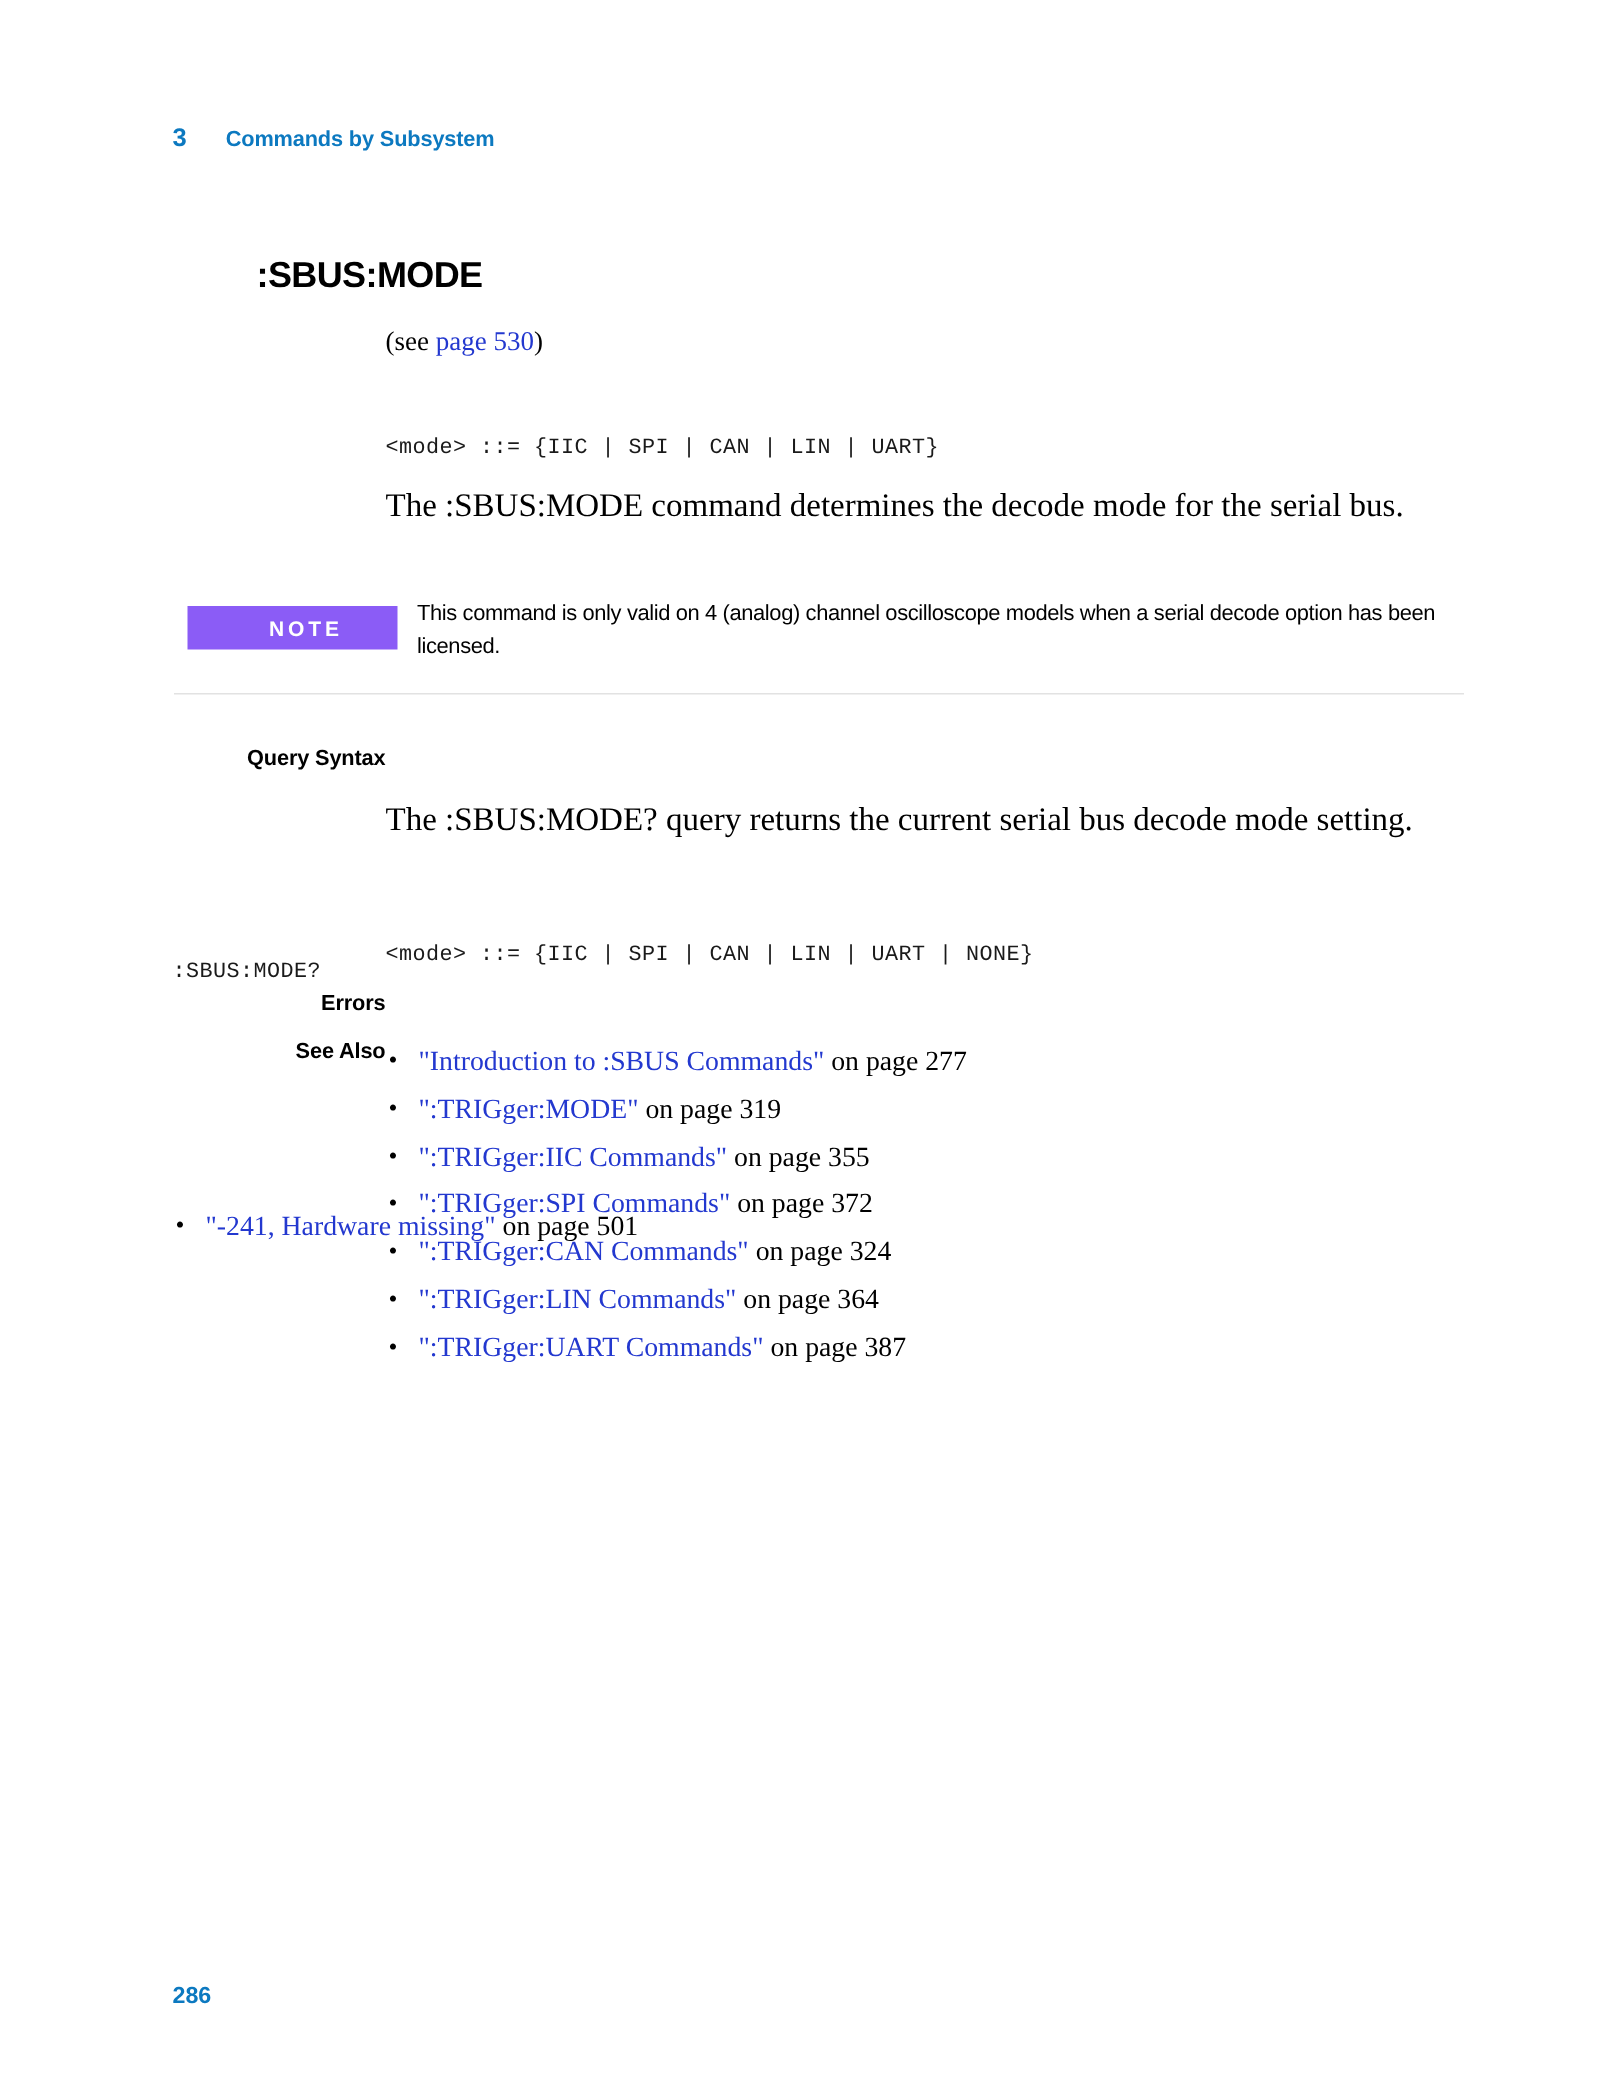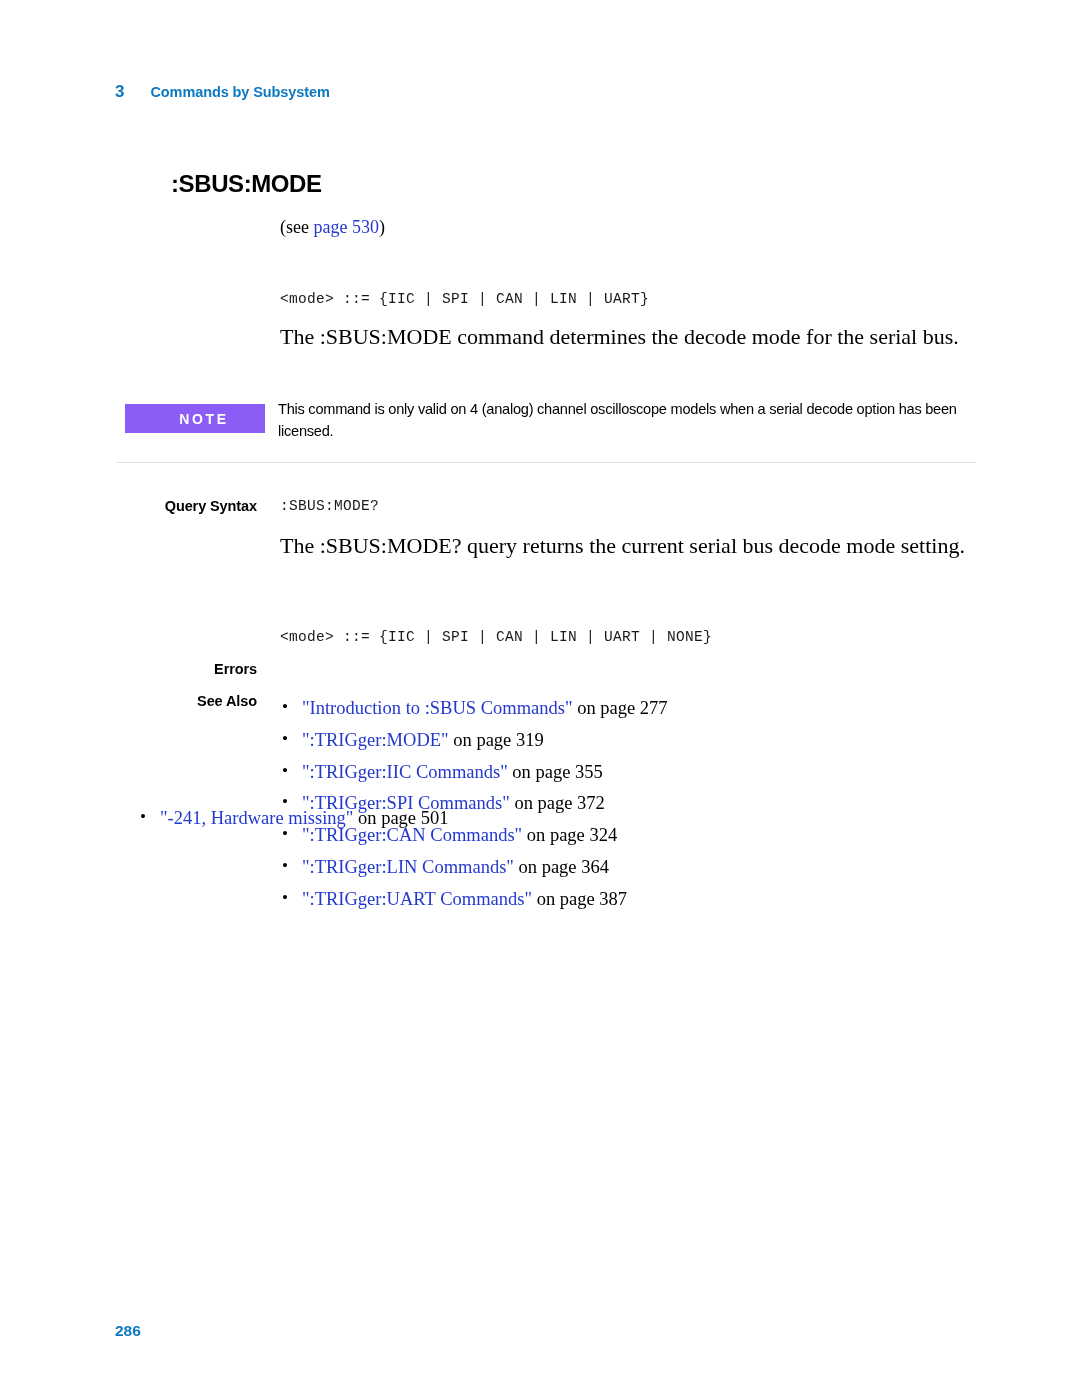--- a/index.html
+++ b/index.html
@@ -69,21 +69,20 @@
     flex: 0 0 142px;
     text-align: right;
     font-family: "Liberation Sans", sans-serif;
     font-weight: bold;
     font-size: 14.5px;
     letter-spacing: -0.1px;
     color: #000;
     line-height: 1.15;
   }
   .content {
-    margin-left: 23px;
     flex: 1 1 auto;
   }
 
   .seeref {
     font-family: "Liberation Serif", serif;
     font-size: 18px;
   }
   .link {
     color: #2338cf;
   }
@@ -211,21 +210,21 @@
 
   <div class="row" style="top: 323px;">
     <div class="label"></div>
     <div class="content para">The :SBUS:MODE command determines the decode mode for the serial bus.</div>
   </div>
 
   <div class="note-badge">NOTE</div>
   <div class="note-body">This command is only valid on 4 (analog) channel oscilloscope models when a serial decode option has been licensed.</div>
   <div class="rule"></div>
 
-  <div class="row" style="top: 498px;">
+  <div class="row" style="top: 498px; flex-direction: column;">
     <div class="label">Query Syntax</div>
     <div class="content mono">:SBUS:MODE?</div>
   </div>
 
   <div class="row" style="top: 532px;">
     <div class="label"></div>
     <div class="content para">The :SBUS:MODE? query returns the current serial bus decode mode setting.</div>
   </div>
 
 

